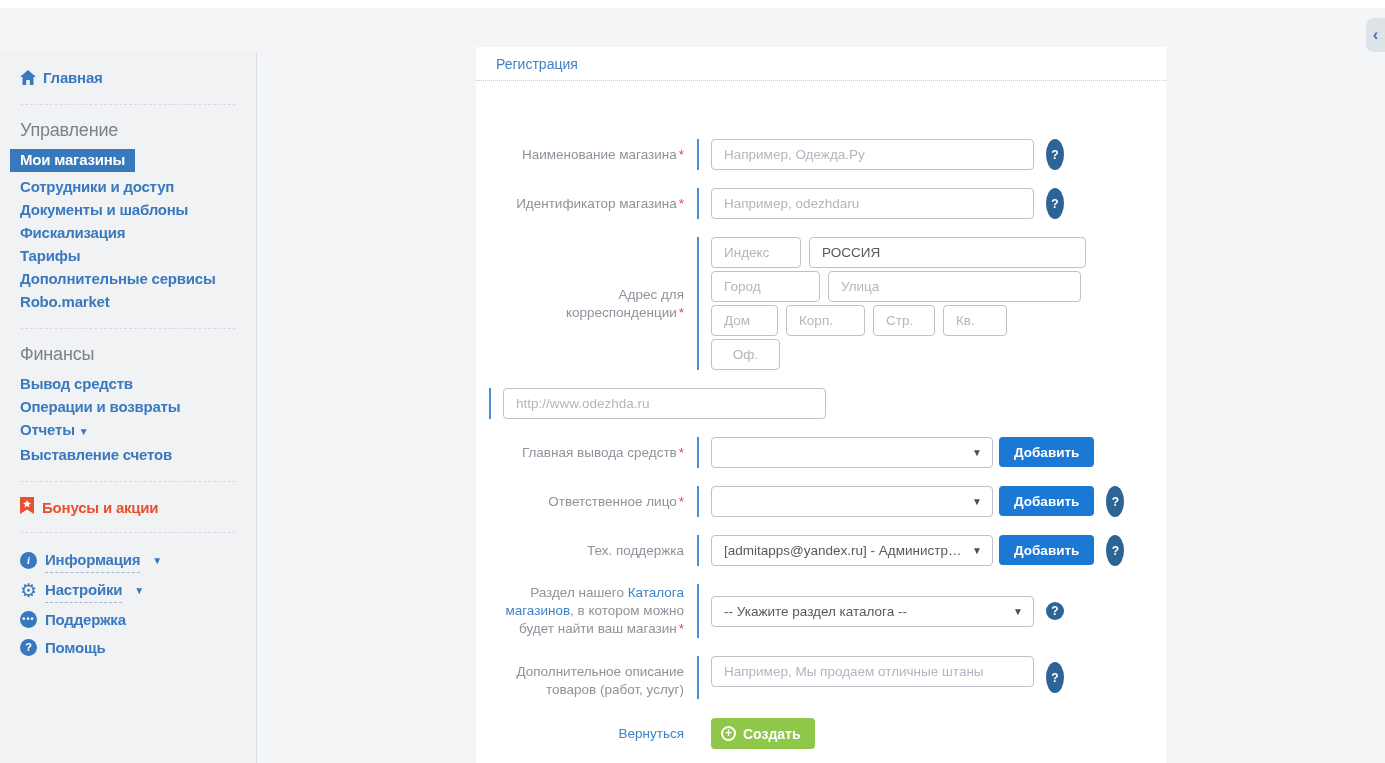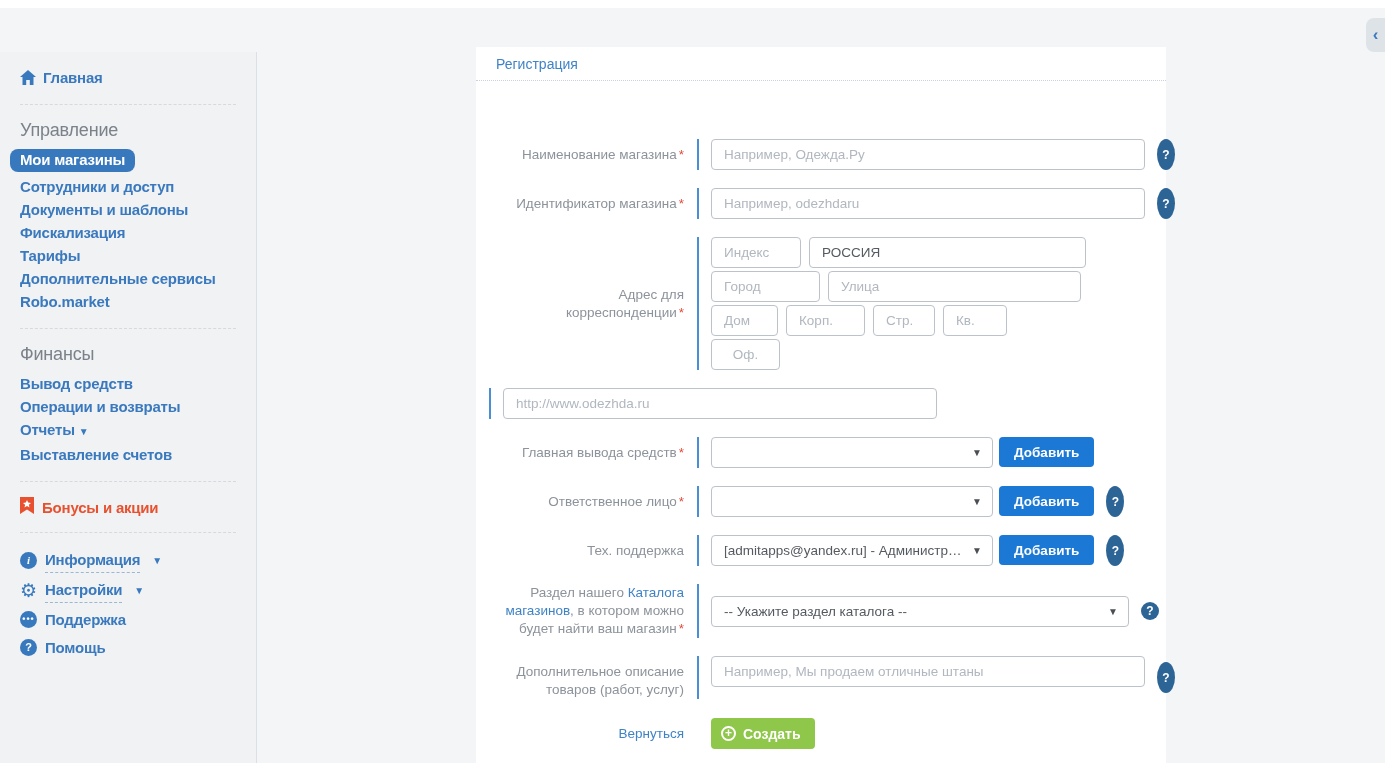--- a/index.html
+++ b/index.html
@@ -9,21 +9,21 @@
   .topbar { height:8px; background:#ffffff; width:100%; }
   .layout { display:flex; height:755px; }
 
   
   .sidebar { width:257px; background:#f0f2f4; border-right:1px solid #dcdfe3; padding:14px 0 0 20px; flex:none;margin-top:44px; }
   .side-link { display:block; color:#3a79be; text-decoration:none; font-weight:700; font-size:15px; line-height:23px; letter-spacing:-0.2px; cursor:pointer; }
   .home-row { display:flex; align-items:center; gap:7px; }
   .home-row svg { display:block; }
   .sep { border:0; border-top:1px dashed #d6dade; margin:15px 20px 15px 0; }
   .section-title { color:#7b828a; font-size:18px; font-weight:400; letter-spacing:-0.2px; margin:2px 0 7px; }
-  .active-pill { display:inline-block; background:#3879be; color:#fff; font-weight:700; font-size:15px; letter-spacing:-0.2px; padding:2px 10px 4px; border-radius:8px; margin:1px 0 3px -10px; cursor:pointer; }
+  .active-pill { display:inline-block; background:#3879be; color:#fff; font-weight:700; font-size:15px; letter-spacing:-0.2px; padding:2px 10px 4px; border-radius:0; margin:1px 0 3px -10px; cursor:pointer; }
   .caret { font-size:10px; margin-left:4px; }
   .bonus-row { display:flex; align-items:center; gap:8px; color:#e8512f; font-weight:700; font-size:15px; letter-spacing:-0.2px; cursor:pointer; }
   .icon-row { display:flex; align-items:center; gap:8px; margin-bottom:5px; }
   .circle-ic { width:17px; height:17px; border-radius:50%; background:#3879be; color:#fff; font-size:11px; font-weight:700; display:flex; align-items:center; justify-content:center; flex:none; }
   .circle-ic.italic { font-style:italic; font-family:"Liberation Serif",serif; }
   .gear-ic { color:#3879be; font-size:19px; line-height:17px; width:17px; text-align:center; flex:none; }
   .dots-ic { letter-spacing:1px; font-size:9px; }
   .dotted-u { border-bottom:1px dashed #9db6d2; padding-bottom:1px; }
 
   
@@ -36,31 +36,31 @@
 
   .form-row { display:flex; margin-bottom:18px; }
   .label-col { width:208px; text-align:right; color:#8d939b; font-size:13.5px; line-height:18px; flex:none; }
   .label-col.pt { padding-top:7px; }
   .label-col.center { align-self:center; }
   .req { color:#e04b3c; margin-left:2px; }
   .vline { width:2px; background:#4a8fd3; margin:0 12px 0 13px; flex:none; align-self:stretch; }
   .input-col { display:flex; align-items:flex-start; }
   .input-col.center { align-items:center; }
 
-  input.txt { width:434px; height:31px; border:1px solid #bcc2c9; border-radius:4px; padding:0 12px; font-family:inherit; font-size:13.5px; color:#555a60; outline:none; background:#fff; }
+  input.txt { width:323px; height:31px; border:1px solid #bcc2c9; border-radius:4px; padding:0 12px; font-family:inherit; font-size:13.5px; color:#555a60; outline:none; background:#fff; }
   input.txt::placeholder { color:#b1b7bf; opacity:1; }
 
   .addr-grid { display:flex; flex-direction:column; gap:3px; }
   .addr-line { display:flex; gap:8px; }
   .addr-line input.txt { width:auto; }
 
   .select { height:31px; border:1px solid #bcc2c9; border-radius:4px; background:#fff; display:flex; align-items:center; padding:0 10px 0 12px; cursor:pointer; }
   .select .sel-text { flex:1; font-size:13.5px; color:#555a60; white-space:nowrap; overflow:hidden; text-overflow:ellipsis; }
   .select .sel-caret { font-size:10px; color:#4a4f55; margin-left:8px; flex:none; }
-  .w282 { width:282px; } .w375 { width:418px; }
+  .w282 { width:282px; } .w375 { width:323px; }
 
   .btn-add { height:30px; background:#1b78d4; color:#fff; border:none; border-radius:4px; font-family:inherit; font-weight:700; font-size:13.5px; padding:0 15px; margin-left:6px; cursor:pointer; }
   .qmark { width:18px; height:18px; border-radius:50%; background:#2d6496; color:#fff; font-size:12px; font-weight:700; display:flex; align-items:center; justify-content:center; margin-left:12px; flex:none; align-self:center; cursor:pointer; }
   .row-h { height:31px; } 
 
   .link { color:#3f83c6; text-decoration:none; cursor:pointer; }
 
   .btn-create { height:31px; background:#8fc74a; color:#fff; border:none; border-radius:4px; font-family:inherit; font-weight:700; font-size:14px; padding:0 14px 0 10px; display:flex; align-items:center; gap:7px; cursor:pointer; }
   .plus-circle { width:15px; height:15px; border:2px solid #fff; border-radius:50%; color:#fff; font-size:12px; font-weight:700; line-height:11px; display:flex; align-items:center; justify-content:center; }
   .footer-row { display:flex; margin-top:19px; }

